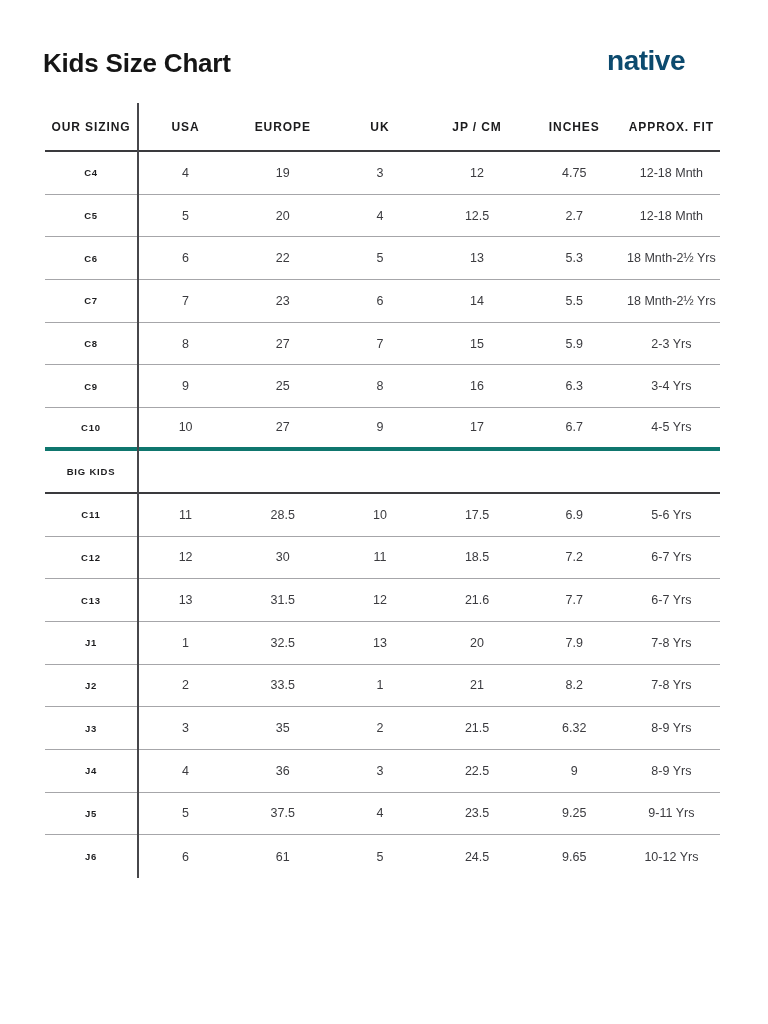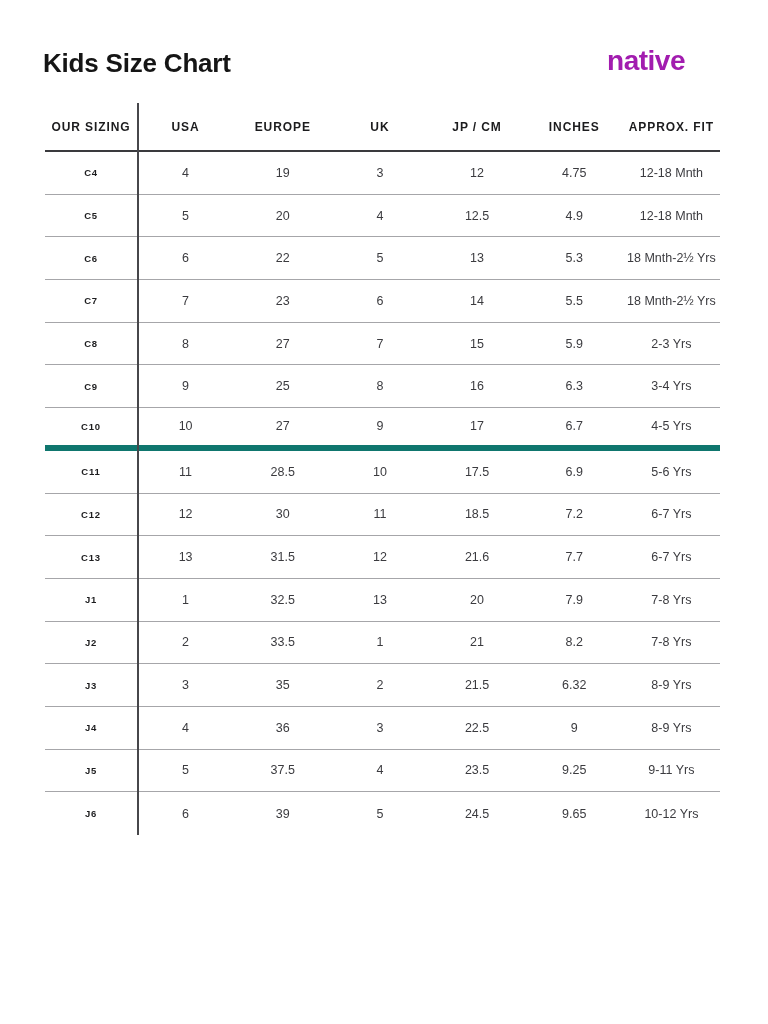--- a/index.html
+++ b/index.html
@@ -49,21 +49,21 @@
     z-index: 2;
   }
   .row {
     display: grid;
     grid-template-columns: 92px repeat(6, 1fr);
     align-items: center;
   }
   .header-row { height: 49px; border-bottom: 2px solid #3a3a3e; }
   .section-row { height: 43px; border-bottom: 2px solid #3a3a3e; }
   .data-row { height: 42.7px; border-bottom: 1.5px solid #a6a6a9; }
-  .data-row.before-section { border-bottom: 6px solid #0f766e; }
+  .data-row.before-section { border-bottom: 4px solid #0f766e; }
   .data-row.last-row { border-bottom: none; }
   .cell {
     text-align: center;
     font-size: 12.5px;
     color: #3b3b3f;
     white-space: nowrap;
   }
   .col-head {
     font-size: 12px;
     font-weight: 700;
@@ -75,21 +75,21 @@
     font-weight: 700;
     letter-spacing: 0.8px;
     color: #1c1c1e;
   }
 </style>
 </head>
 <body>
 
 <div class="page">
   <h1 class="page-title">Kids Size Chart</h1>
-  <div class="brand-logo" style="color: #a21caf;">native</div>
+  <div class="brand-logo" style="color: #0c4a6e;">native</div>
 
   <div class="size-table">
     <div class="vline"></div>
 
   <div class="row header-row">
         <div class="cell col-head">OUR SIZING</div>
         <div class="cell col-head">USA</div>
         <div class="cell col-head">EUROPE</div>
         <div class="cell col-head">UK</div>
         <div class="cell col-head">JP / CM</div>
@@ -104,21 +104,21 @@
         <div class="cell val">12</div>
         <div class="cell val">4.75</div>
         <div class="cell val">12-18 Mnth</div>
       </div>
       <div class="row data-row">
         <div class="cell size-label">C5</div>
         <div class="cell val">5</div>
         <div class="cell val">20</div>
         <div class="cell val">4</div>
         <div class="cell val">12.5</div>
-        <div class="cell val">4.9</div>
+        <div class="cell val">2.7</div>
         <div class="cell val">12-18 Mnth</div>
       </div>
       <div class="row data-row">
         <div class="cell size-label">C6</div>
         <div class="cell val">6</div>
         <div class="cell val">22</div>
         <div class="cell val">5</div>
         <div class="cell val">13</div>
         <div class="cell val">5.3</div>
         <div class="cell val">18 Mnth-2½ Yrs</div>
@@ -152,20 +152,23 @@
       </div>
       <div class="row data-row before-section">
         <div class="cell size-label">C10</div>
         <div class="cell val">10</div>
         <div class="cell val">27</div>
         <div class="cell val">9</div>
         <div class="cell val">17</div>
         <div class="cell val">6.7</div>
         <div class="cell val">4-5 Yrs</div>
       </div>
+      <div class="row section-row">
+        <div class="cell section-label">BIG KIDS</div>
+      </div>
       <div class="row data-row">
         <div class="cell size-label">C11</div>
         <div class="cell val">11</div>
         <div class="cell val">28.5</div>
         <div class="cell val">10</div>
         <div class="cell val">17.5</div>
         <div class="cell val">6.9</div>
         <div class="cell val">5-6 Yrs</div>
       </div>
       <div class="row data-row">
@@ -227,20 +230,20 @@
         <div class="cell val">5</div>
         <div class="cell val">37.5</div>
         <div class="cell val">4</div>
         <div class="cell val">23.5</div>
         <div class="cell val">9.25</div>
         <div class="cell val">9-11 Yrs</div>
       </div>
       <div class="row data-row last-row">
         <div class="cell size-label">J6</div>
         <div class="cell val">6</div>
-        <div class="cell val">39</div>
+        <div class="cell val">61</div>
         <div class="cell val">5</div>
         <div class="cell val">24.5</div>
         <div class="cell val">9.65</div>
         <div class="cell val">10-12 Yrs</div>
       </div>
     </div>
 </div>
 
 </body></html>

